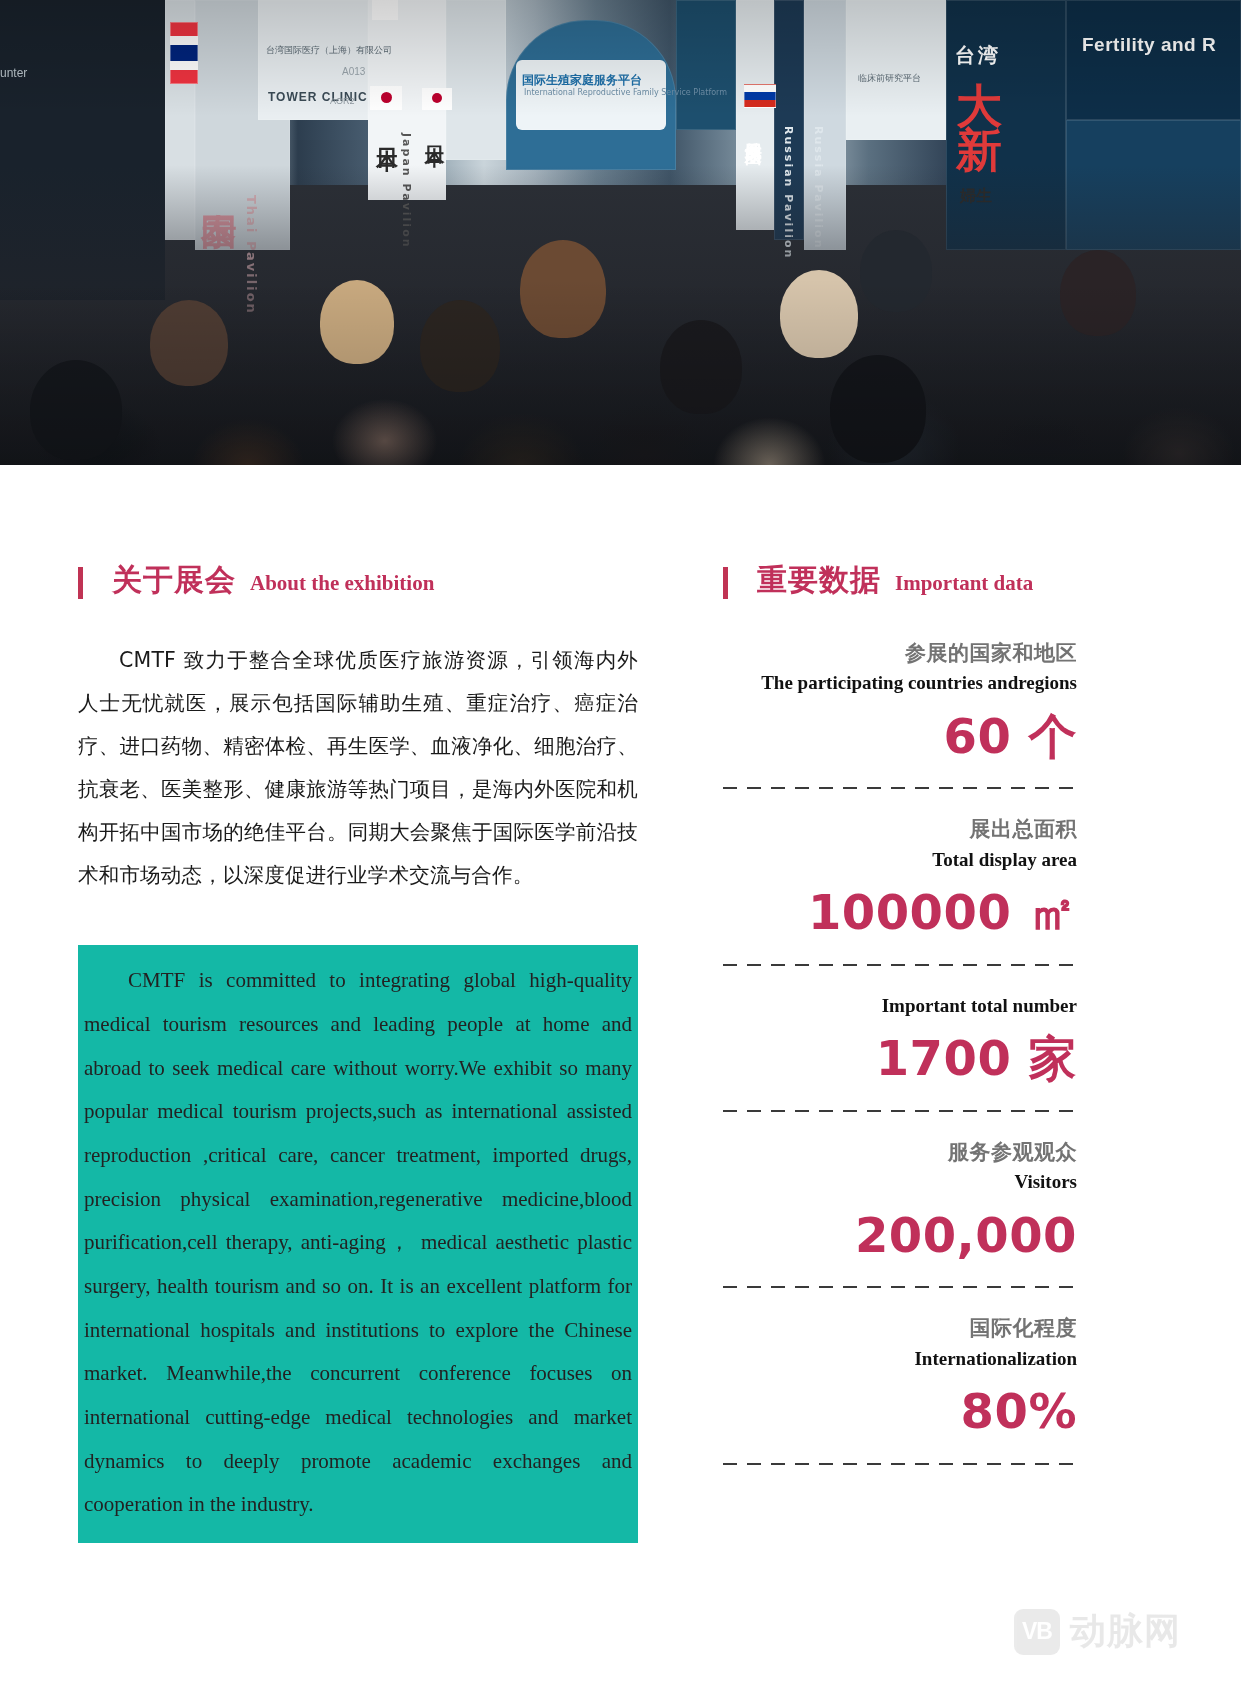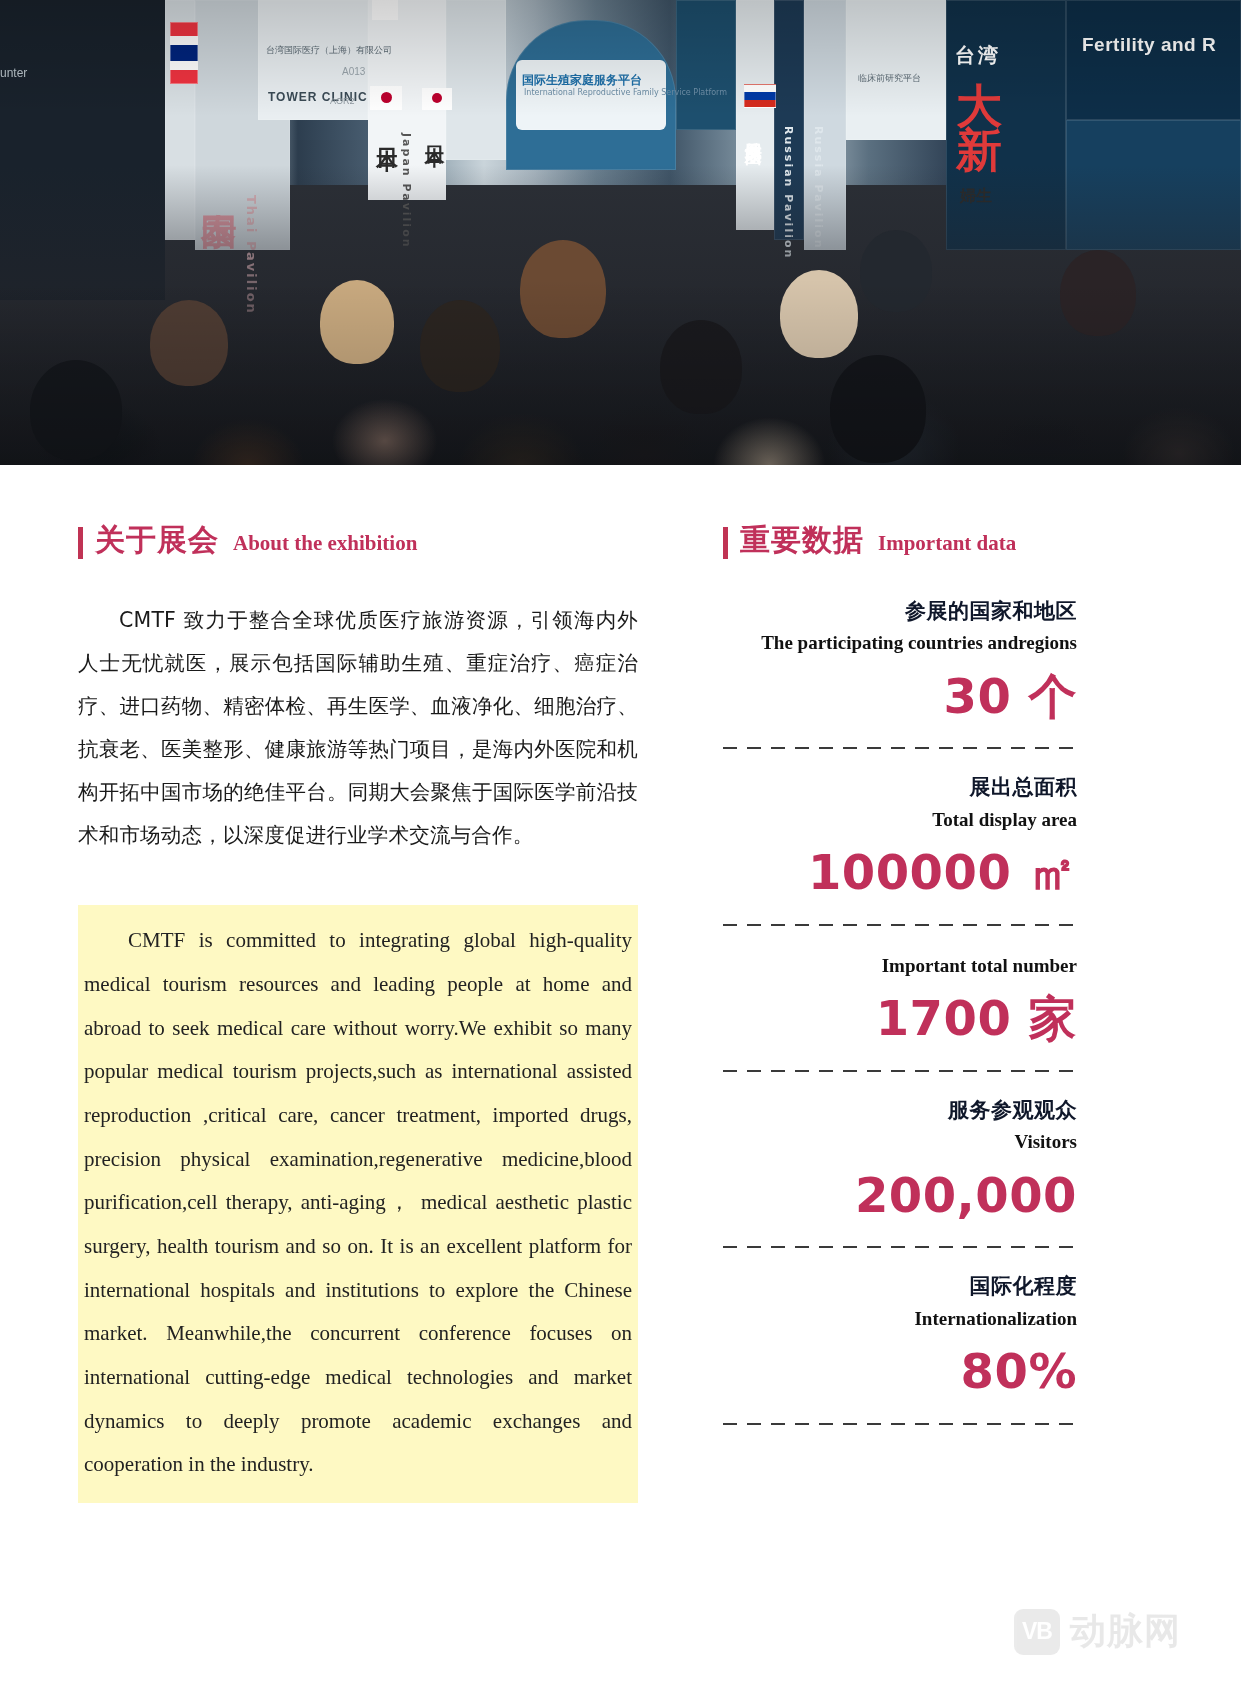--- a/index.html
+++ b/index.html
@@ -90,21 +90,22 @@
 
   .col-left  { position: absolute; left: 78px;  top: 60px;  width: 560px; }
   .col-right { position: absolute; left: 723px; top: 60px;  width: 354px; }
 
   .sec-head {
     display: flex;
     align-items: baseline;
     gap: 14px;
     margin-bottom: 44px;
     position: relative;
-    padding-left: 17px;
+    padding-left: 34px;
+    margin-top: 40px;
   }
   .sec-head::before {
     content: "";
     position: absolute;
     left: 0; top: 2px;
     width: 5px; height: 32px;
     background: #c03354;
   }
   .sec-head .cn {
     font-family: "DejaVu Sans", sans-serif;
@@ -127,40 +128,40 @@
     font-size: 20.5px;
     line-height: 2.1;
     color: #1a1a1a;
     text-indent: 2em;
     text-align: justify;
     letter-spacing: .2px;
   }
 
   .para-en-box {
     margin-top: 48px;
-    background: #fef9c3;
+    background: #14b8a6;
     padding: 14px 2px 16px 2px;
   }
   .para-en {
     font-family: "Liberation Serif", serif;
     font-size: 21px;
     line-height: 2.08;
     color: #222;
     text-indent: 2.1em;
     text-align: justify;
     padding: 0 4px;
   }
 
   
   .stat { text-align: right; }
   .stat .cn {
-    font-family: Liberation Mono, monospace;
+    font-family: Liberation Serif, serif;
     font-size: 21px;
     font-weight: 700;
-    color: #0f172a;
+    color: #737373;
     letter-spacing: .5px;
     line-height: 1.35;
   }
   .stat .en {
     font-family: "Liberation Serif", serif;
     font-size: 19px;
     font-weight: 700;
     color: #111;
     line-height: 1.5;
     margin-top: 2px;
@@ -297,21 +298,21 @@
 
   <div class="col-right">
     <div class="sec-head">
       <span class="cn">重要数据</span>
       <span class="en">Important data</span>
     </div>
 
     <div class="stat">
       <div class="cn">参展的国家和地区</div>
       <div class="en">The participating countries andregions</div>
-      <div class="val">30 个</div>
+      <div class="val">60 个</div>
     </div>
     <div class="dashes"></div>
 
     <div class="stat">
       <div class="cn">展出总面积</div>
       <div class="en">Total display area</div>
       <div class="val">100000 ㎡</div>
     </div>
     <div class="dashes"></div>
 

